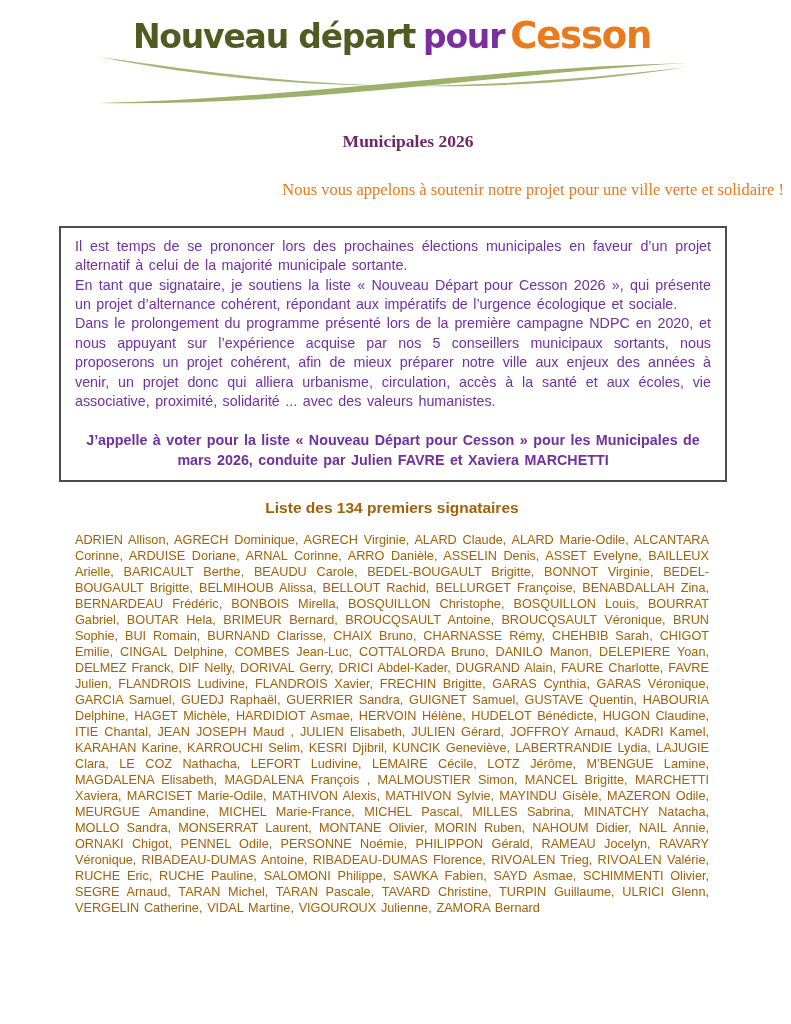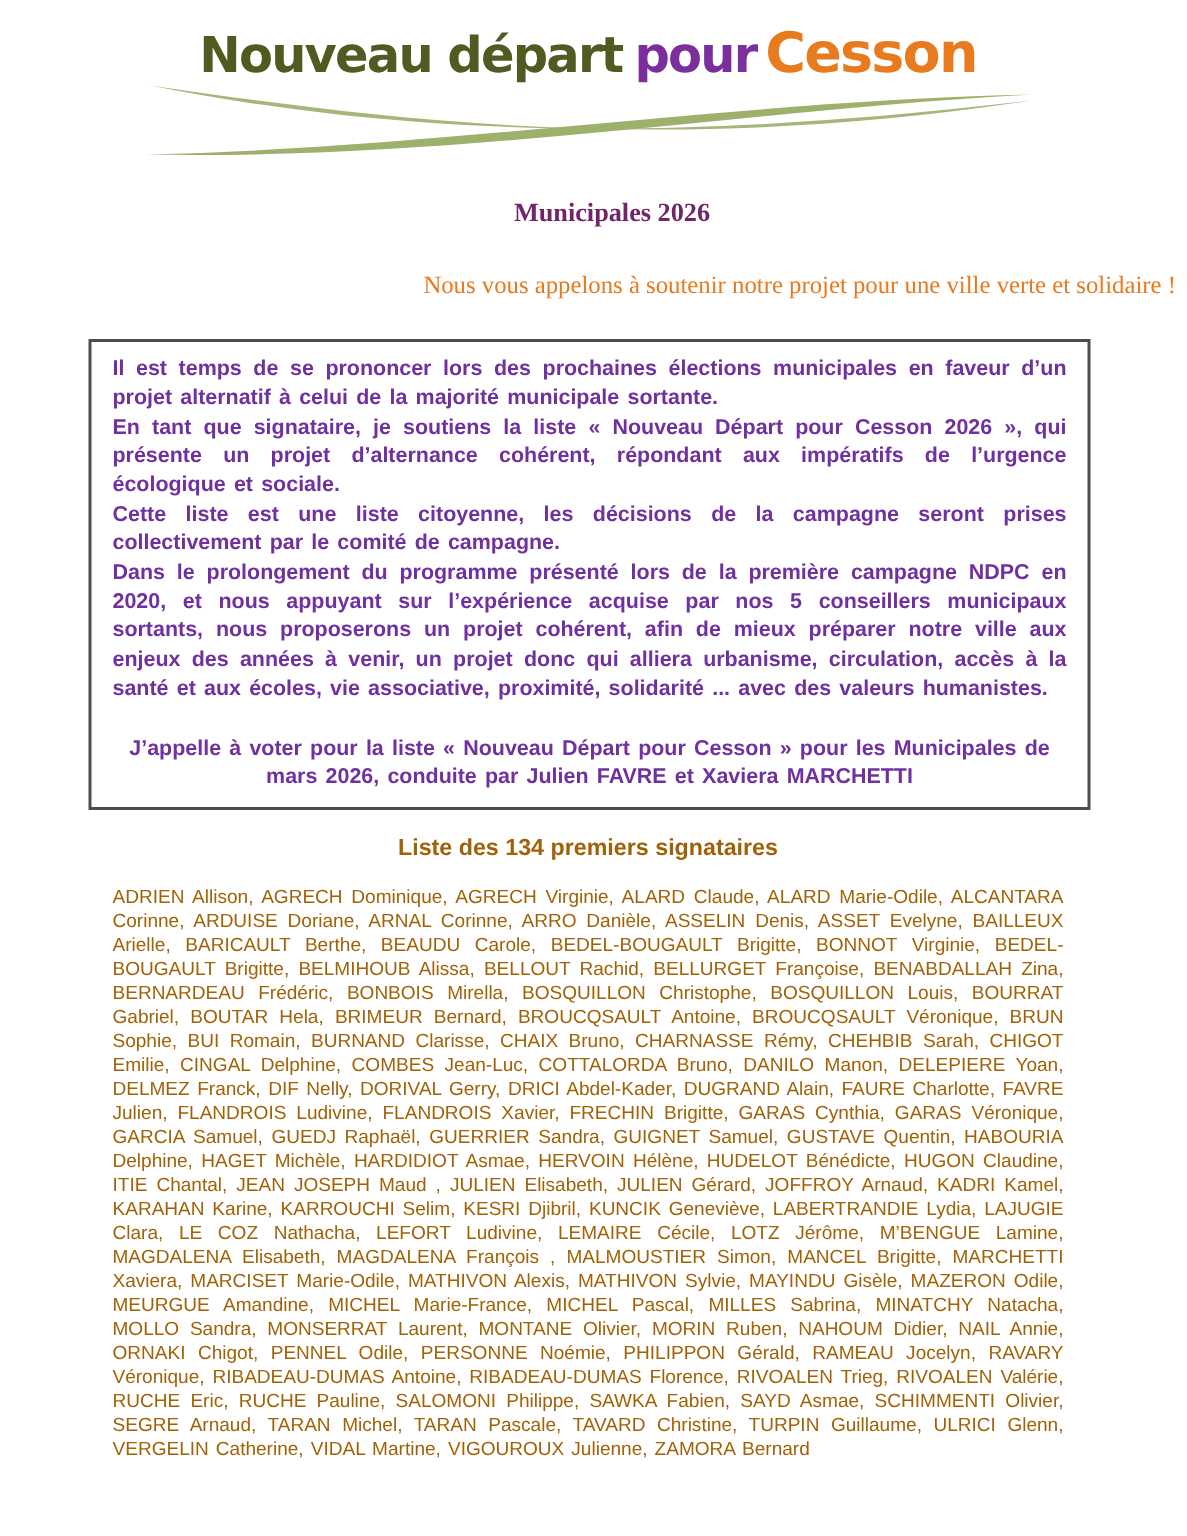--- a/index.html
+++ b/index.html
@@ -60,21 +60,20 @@
     margin: 26px 57px 0 59px;
     border: 2px solid #4d4d4d;
     padding: 9px 14px 10px 14px;
     color: #7030a0;
   }
   .manifesto-box p {
     font-size: 14.3px;
     line-height: 19.4px;
     text-align: justify;
     word-spacing: 1.5px;
-    font-weight: bold;
   }
   .manifesto-box p.closing {
     font-weight: bold;
     text-align: center;
     margin-top: 20px;
   }
 
   
   .sig-heading {
     margin-top: 17px;
@@ -106,21 +105,20 @@
       <path d="M 6,50 C 200,46 400,14 596,10 C 410,20 210,54 6,50 Z" fill="#9db06c"></path>
     </svg>
   </div>
 
   <div class="h-title">Municipales 2026</div>
   <div class="h-appeal">Nous vous appelons à soutenir notre projet pour une ville verte et solidaire !</div>
 
   <div class="manifesto-box">
     <p>Il est temps de se prononcer lors des prochaines élections municipales en faveur d’un projet alternatif à celui de la majorité municipale sortante.</p>
     <p>En tant que signataire, je soutiens la liste « Nouveau Départ pour Cesson 2026 », qui présente un projet d’alternance cohérent, répondant aux impératifs de l’urgence écologique et sociale.</p>
-    <p>Cette liste est une liste citoyenne, les décisions de la campagne seront prises collectivement par le comité de campagne.</p>
     <p>Dans le prolongement du programme présenté lors de la première campagne NDPC en 2020, et nous appuyant sur l’expérience acquise par nos 5 conseillers municipaux sortants, nous proposerons un projet cohérent, afin de mieux préparer notre ville aux enjeux des années à venir, un projet donc qui alliera urbanisme, circulation, accès à la santé et aux écoles, vie associative, proximité, solidarité ... avec des valeurs humanistes.</p>
     <p class="closing">J’appelle à voter pour la liste « Nouveau Départ pour Cesson » pour les Municipales de mars 2026, conduite par Julien FAVRE et Xaviera MARCHETTI</p>
   </div>
 
   <div class="sig-heading">Liste des 134  premiers signataires</div>
   <div class="sig-names">ADRIEN Allison, AGRECH Dominique, AGRECH Virginie, ALARD Claude, ALARD Marie-Odile, ALCANTARA Corinne, ARDUISE Doriane, ARNAL Corinne, ARRO Danièle, ASSELIN Denis, ASSET Evelyne, BAILLEUX Arielle, BARICAULT Berthe, BEAUDU Carole, BEDEL-BOUGAULT Brigitte, BONNOT Virginie, BEDEL-BOUGAULT Brigitte, BELMIHOUB Alissa, BELLOUT Rachid, BELLURGET Françoise, BENABDALLAH Zina,  BERNARDEAU Frédéric, BONBOIS Mirella, BOSQUILLON Christophe, BOSQUILLON Louis, BOURRAT Gabriel, BOUTAR Hela, BRIMEUR Bernard, BROUCQSAULT Antoine, BROUCQSAULT Véronique, BRUN Sophie, BUI Romain, BURNAND Clarisse, CHAIX Bruno, CHARNASSE Rémy, CHEHBIB Sarah, CHIGOT Emilie, CINGAL Delphine, COMBES Jean-Luc, COTTALORDA Bruno, DANILO Manon, DELEPIERE Yoan, DELMEZ Franck, DIF Nelly, DORIVAL Gerry, DRICI Abdel-Kader, DUGRAND Alain, FAURE Charlotte, FAVRE Julien, FLANDROIS Ludivine, FLANDROIS Xavier, FRECHIN Brigitte, GARAS Cynthia, GARAS Véronique, GARCIA Samuel, GUEDJ Raphaël, GUERRIER Sandra, GUIGNET Samuel, GUSTAVE Quentin, HABOURIA Delphine, HAGET Michèle, HARDIDIOT Asmae, HERVOIN Hélène, HUDELOT Bénédicte, HUGON Claudine, ITIE Chantal, JEAN JOSEPH Maud , JULIEN Elisabeth, JULIEN Gérard, JOFFROY Arnaud,  KADRI Kamel, KARAHAN Karine, KARROUCHI Selim, KESRI Djibril, KUNCIK Geneviève, LABERTRANDIE Lydia, LAJUGIE Clara, LE COZ Nathacha, LEFORT Ludivine, LEMAIRE Cécile, LOTZ Jérôme, M’BENGUE Lamine, MAGDALENA Elisabeth, MAGDALENA François , MALMOUSTIER Simon, MANCEL Brigitte, MARCHETTI Xaviera, MARCISET Marie-Odile, MATHIVON Alexis, MATHIVON Sylvie, MAYINDU Gisèle, MAZERON Odile, MEURGUE Amandine,  MICHEL Marie-France, MICHEL Pascal, MILLES Sabrina, MINATCHY Natacha, MOLLO Sandra, MONSERRAT Laurent, MONTANE Olivier, MORIN Ruben, NAHOUM Didier, NAIL Annie, ORNAKI Chigot, PENNEL Odile, PERSONNE Noémie, PHILIPPON Gérald, RAMEAU Jocelyn, RAVARY Véronique, RIBADEAU-DUMAS Antoine, RIBADEAU-DUMAS Florence, RIVOALEN Trieg, RIVOALEN Valérie, RUCHE Eric, RUCHE Pauline, SALOMONI Philippe, SAWKA Fabien, SAYD Asmae, SCHIMMENTI Olivier, SEGRE Arnaud, TARAN Michel, TARAN Pascale, TAVARD Christine, TURPIN Guillaume,   ULRICI Glenn, VERGELIN Catherine, VIDAL Martine, VIGOUROUX Julienne, ZAMORA Bernard</div>
 
 </div>
 
 </body></html>

